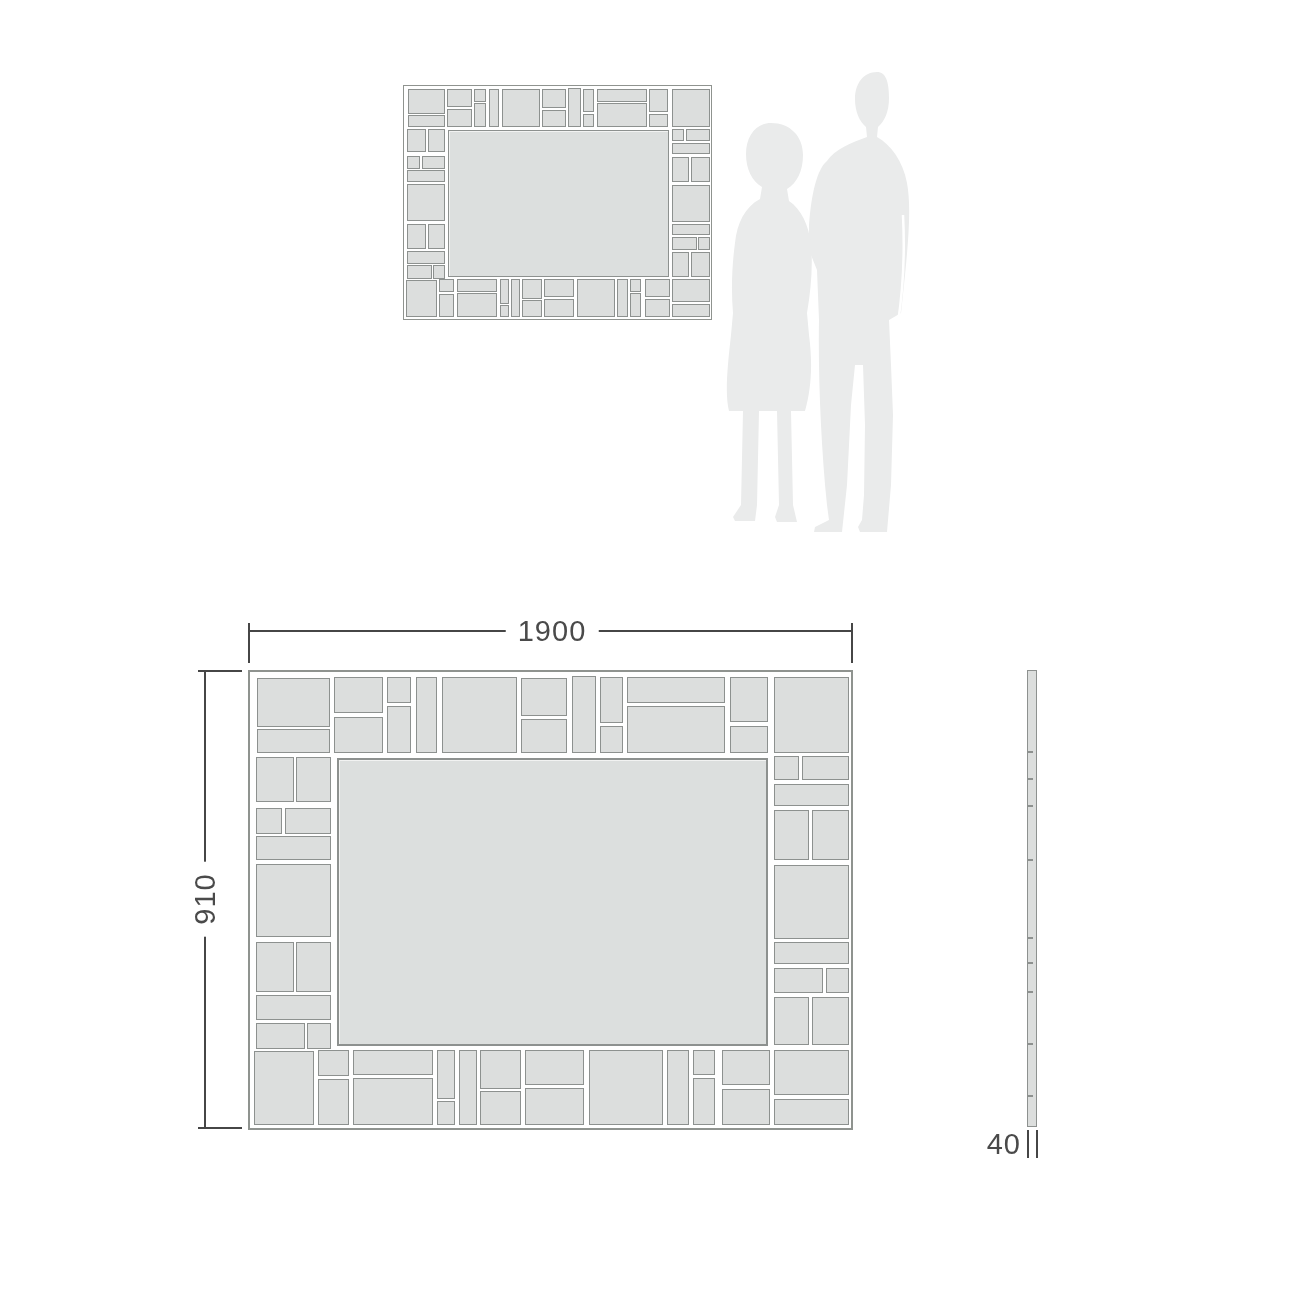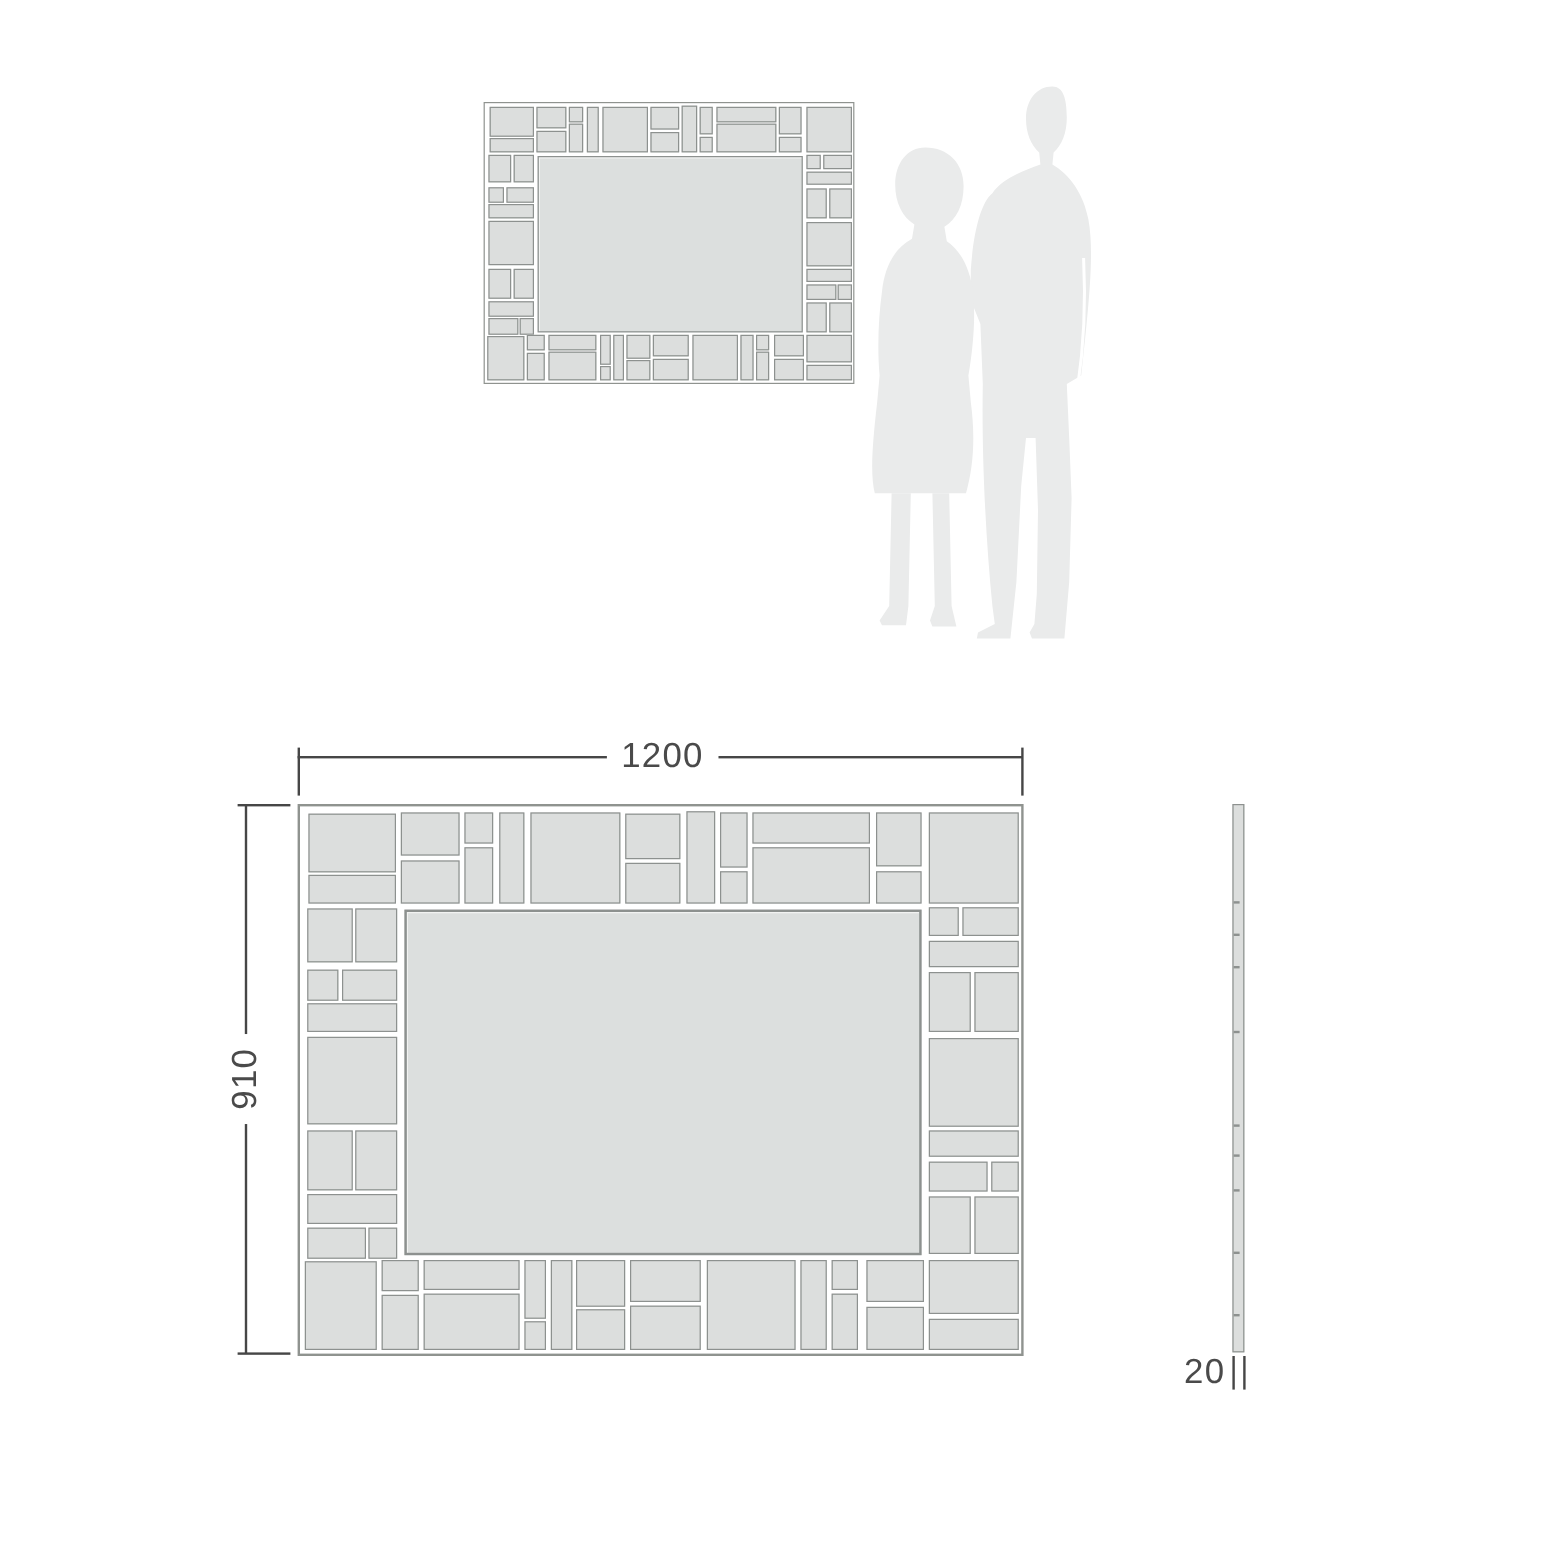--- a/index.html
+++ b/index.html
@@ -111,21 +111,21 @@
         C106 225 108 200 106 180 C104 160 96 144 84 136 L82 124
         C92 118 98 106 98 90 C98 71 85 58 66 58 Z"></path>
       <path d="M38 346 L36 440 L28 452 L30 456 L50 456 L52 440 L54 346 Z"></path>
       <path d="M72 346 L74 440 L70 452 L72 457 L92 457 L88 440 L86 346 Z"></path>
     </g>
   </svg>
 
   <div class="dim-line" style="left:248px;top:630px;width:604px;height:2px"></div>
   <div class="dim-line" style="left:248px;top:623px;width:2px;height:40px"></div>
   <div class="dim-line" style="left:851px;top:623px;width:2px;height:40px"></div>
-  <div id="dim-width-label" class="dim-label" style="left:552px;top:631px">1200</div>
+  <div id="dim-width-label" class="dim-label" style="left:552px;top:631px">1900</div>
 
   <div class="dim-line" style="left:204px;top:671px;width:2px;height:457px"></div>
   <div class="dim-line" style="left:198px;top:670px;width:44px;height:2px"></div>
   <div class="dim-line" style="left:198px;top:1127px;width:44px;height:2px"></div>
   <div id="dim-height-label" class="dim-label" style="left:205px;top:899px">910</div>
 
   <div id="large-mirror-slot">
       <div class="mirror" style="left: 248px; top: 670px; width: 605px; height: 460px; border-width: 2px; border-color: rgb(143, 147, 143);">
         <div class="tile" style="left: 7px; top: 6px; width: 73px; height: 49px; background: rgb(220, 222, 221); border-color: rgb(141, 145, 143);"></div>
         <div class="tile" style="left: 7px; top: 57px; width: 73px; height: 24px; background: rgb(220, 222, 221); border-color: rgb(141, 145, 143);"></div>
@@ -200,15 +200,15 @@
         <div class="notch" style="top: 266px; width: 5px; background: rgb(141, 145, 143);"></div>
         <div class="notch" style="top: 291px; width: 5px; background: rgb(141, 145, 143);"></div>
         <div class="notch" style="top: 320px; width: 5px; background: rgb(141, 145, 143);"></div>
         <div class="notch" style="top: 372px; width: 5px; background: rgb(141, 145, 143);"></div>
         <div class="notch" style="top: 424px; width: 5px; background: rgb(141, 145, 143);"></div>
       </div>
     </div>
 
   <div class="dim-line" style="left:1027px;top:1130px;width:2px;height:28px"></div>
   <div class="dim-line" style="left:1036px;top:1130px;width:2px;height:28px"></div>
-  <div id="dim-depth-label" class="dim-label" style="left:1025px;top:1144px">20</div>
+  <div id="dim-depth-label" class="dim-label" style="left:1025px;top:1144px">40</div>
 
 </div>
 
 </body></html>

